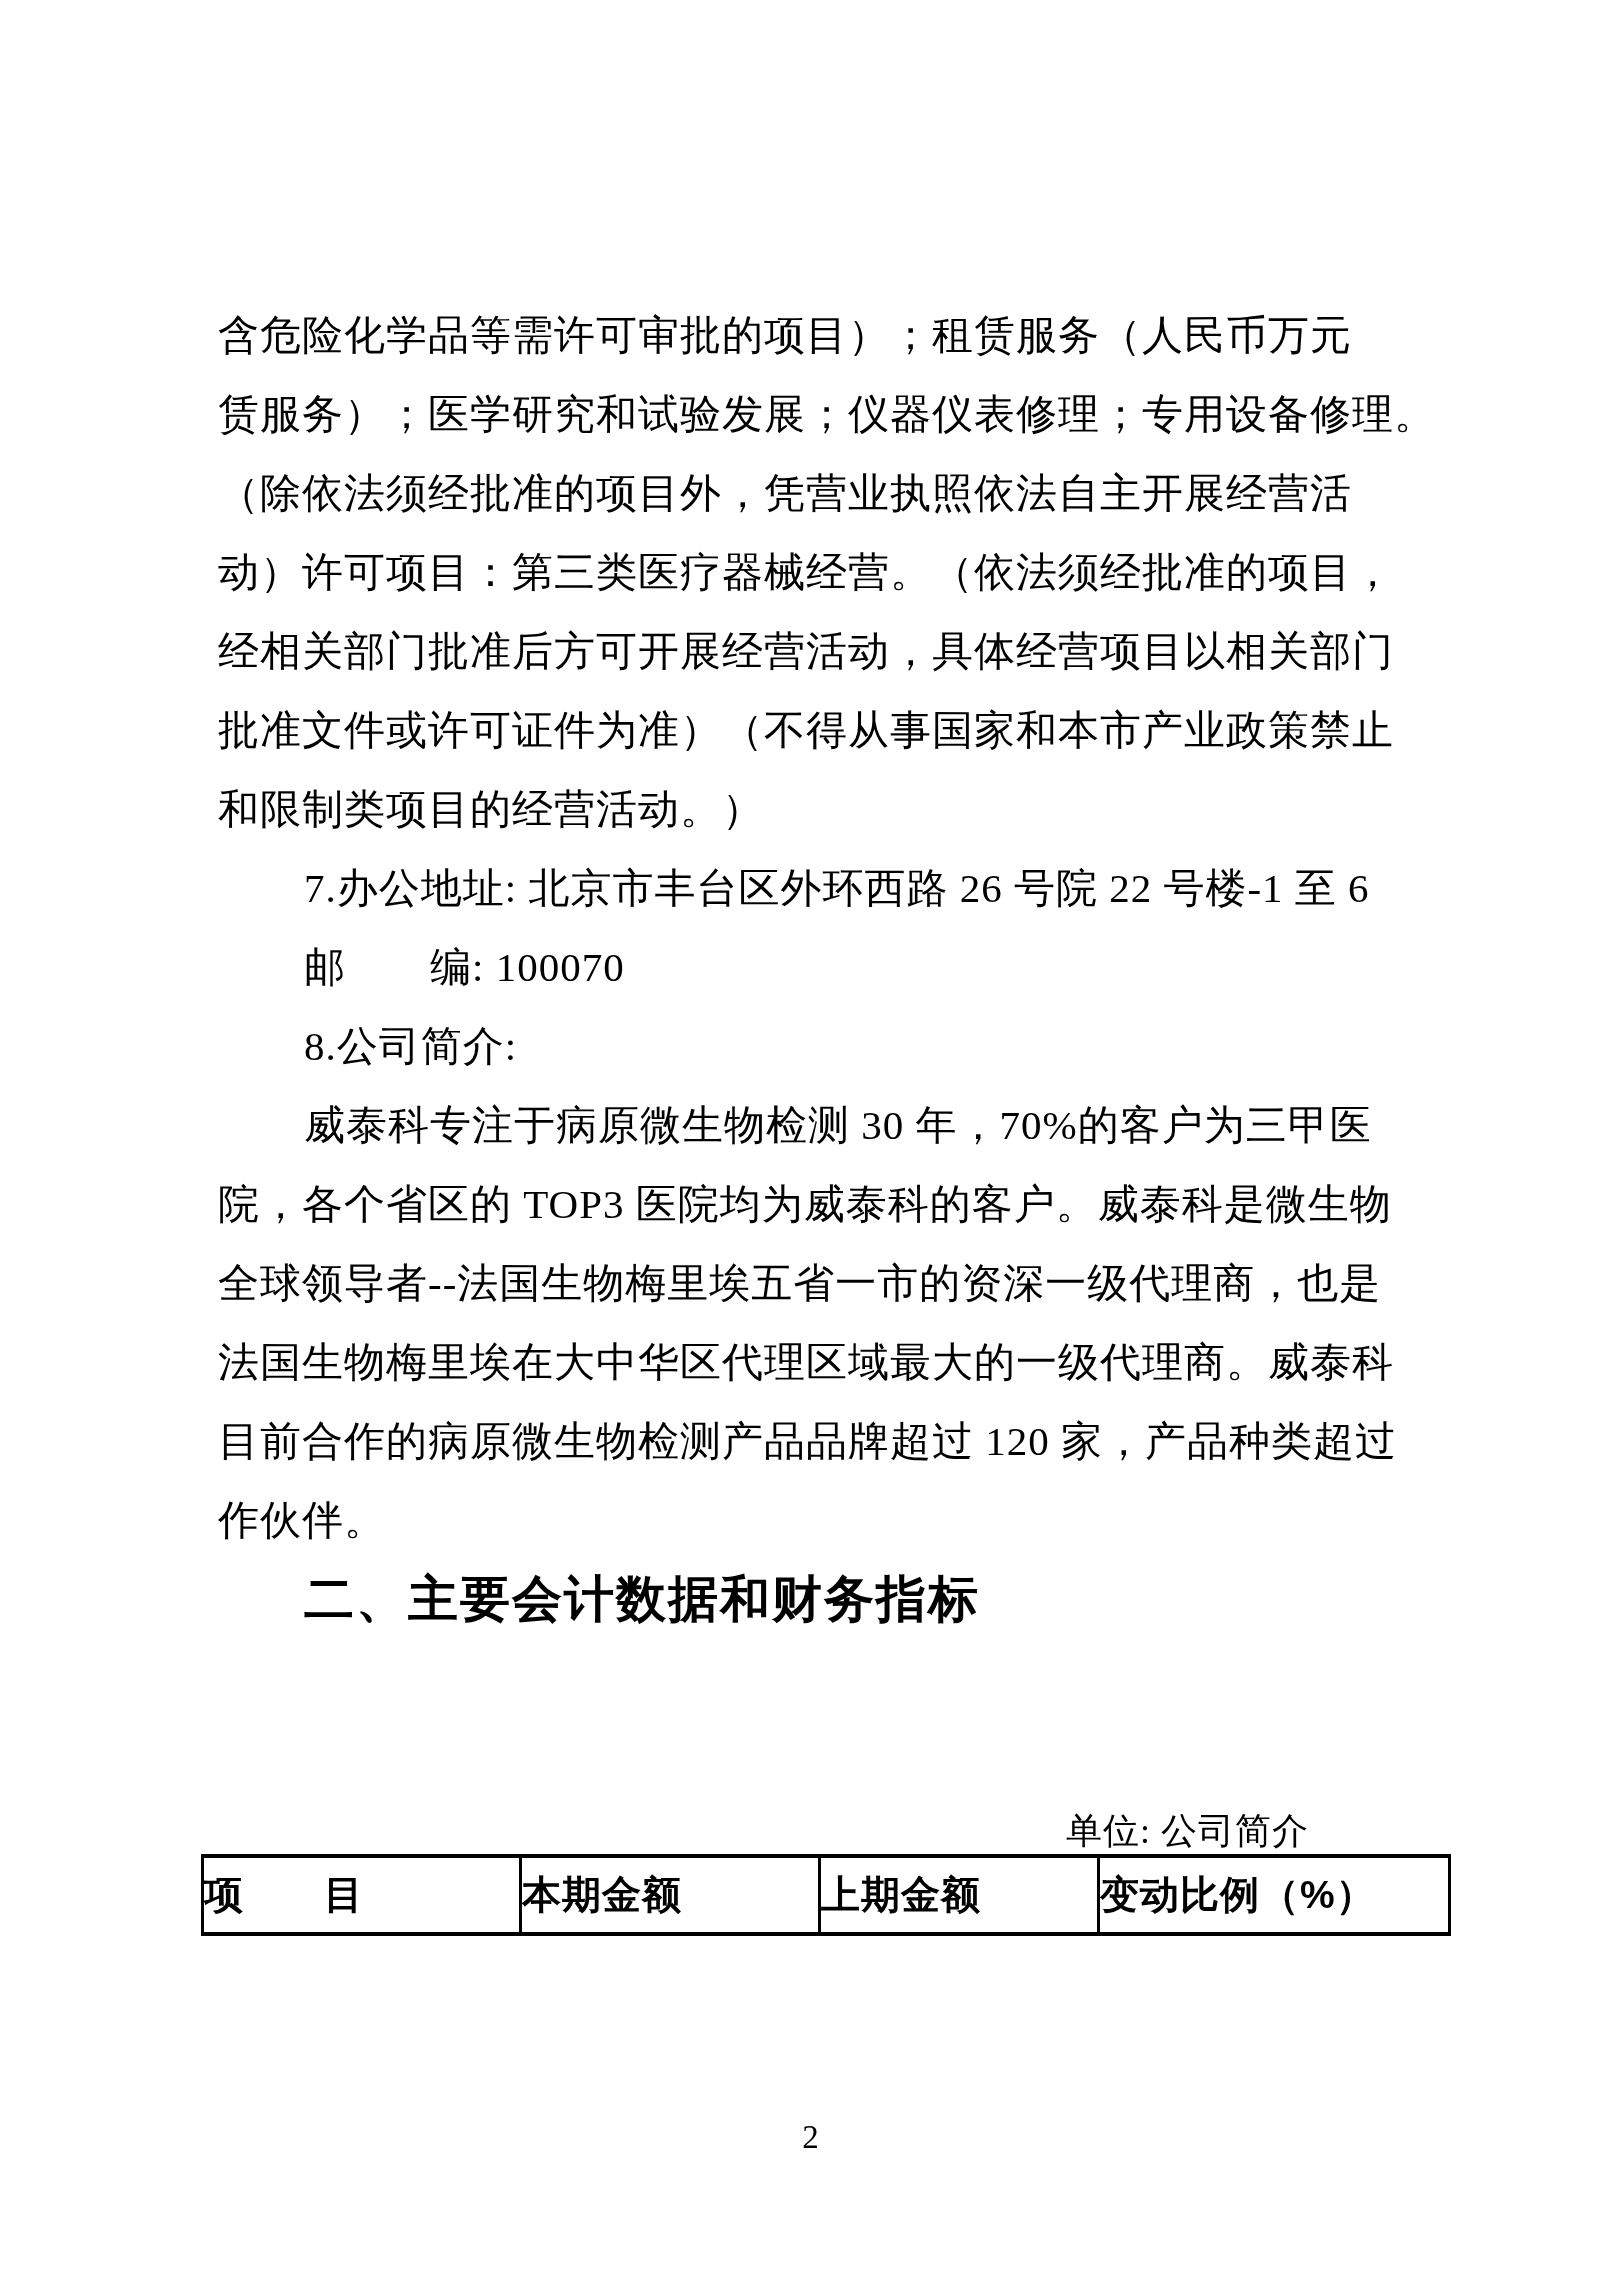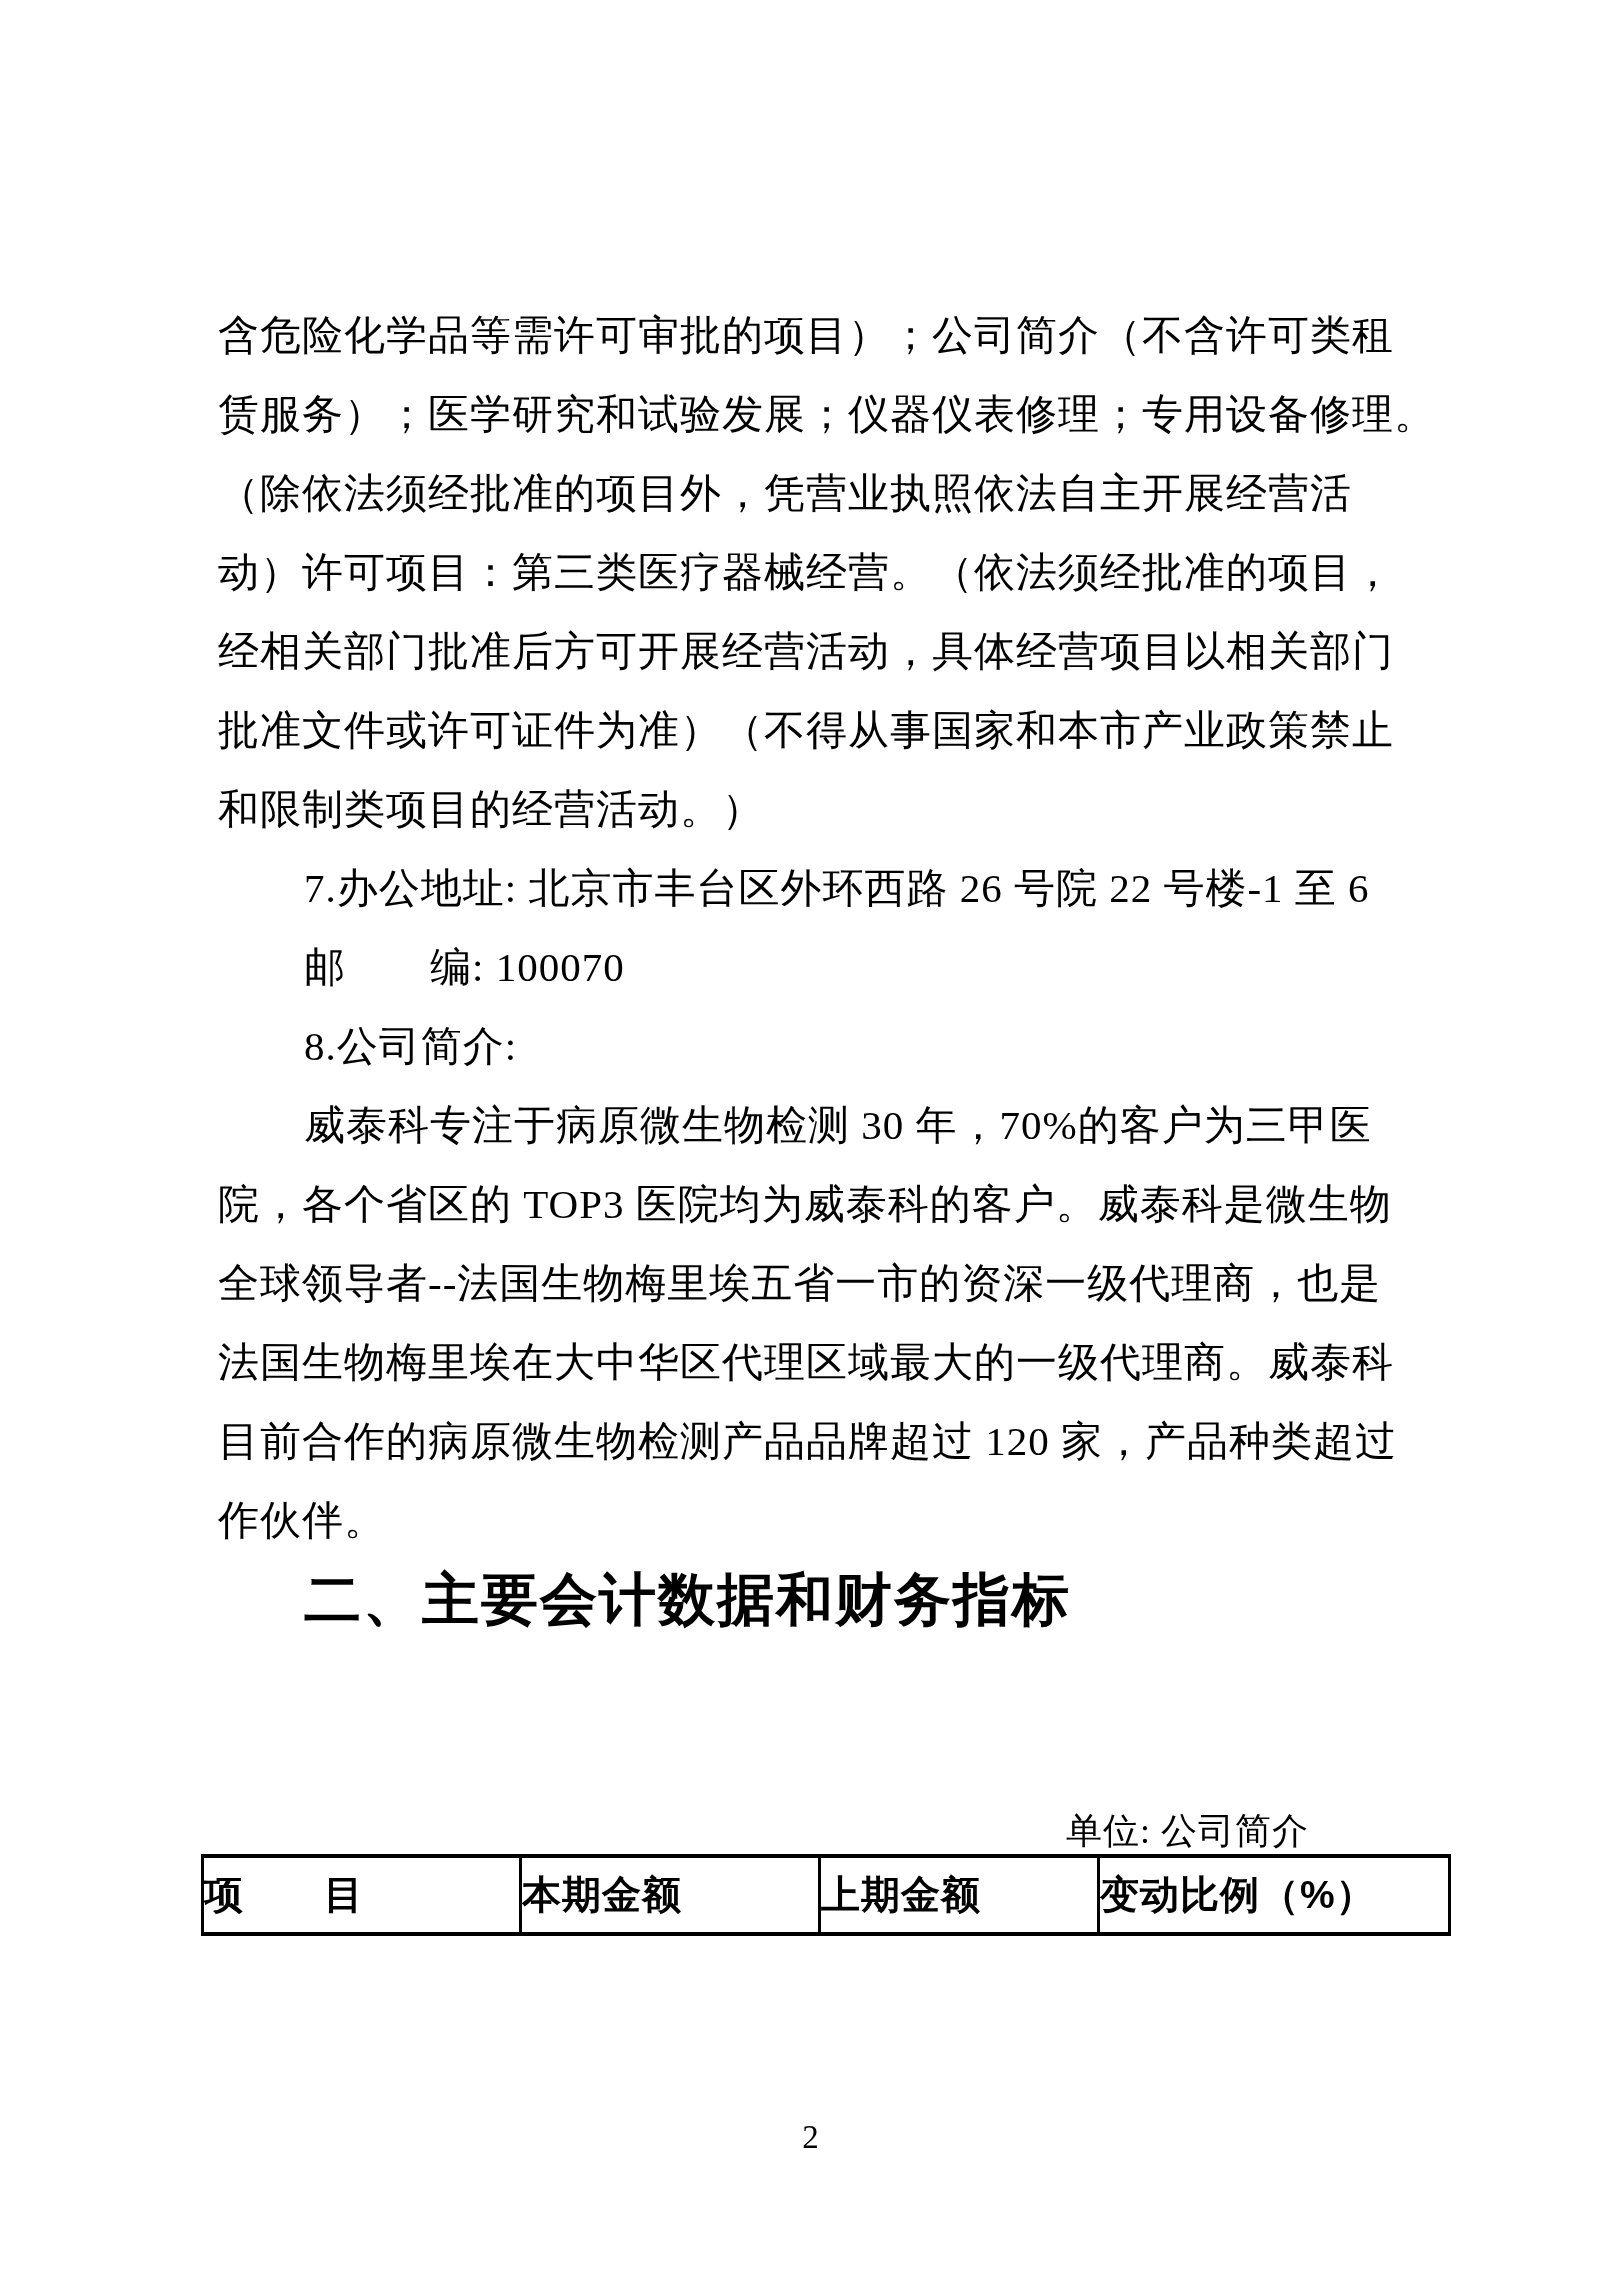--- a/index.html
+++ b/index.html
@@ -35,21 +35,21 @@
     color: #000000;
     font-family: "Liberation Serif", "DejaVu Serif", serif;
     white-space: pre;
   }
   .indent {
     text-indent: 86px;
   }
   .heading {
     font-family: "Liberation Sans", "DejaVu Sans", sans-serif;
     font-weight: bold;
-    font-size: 57px;
+    font-size: 50px;
     letter-spacing: 2px;
   }
   .unit-label {
     position: absolute;
     left: 1066px;
     top: 1807px;
     font-size: 36px;
     letter-spacing: 1px;
     color: #000000;
     font-family: "Liberation Serif", "DejaVu Serif", serif;
@@ -93,21 +93,21 @@
     color: #000000;
     font-family: "Liberation Serif", "DejaVu Serif", serif;
   }
 </style>
 </head>
 <body>
 
 <div class="page">
 
   <div class="content">
-    <div class="line">含危险化学品等需许可审批的项目）；公司简介（不含许可类租</div>
+    <div class="line">含危险化学品等需许可审批的项目）；租赁服务（人民币万元</div>
     <div class="line">赁服务）；医学研究和试验发展；仪器仪表修理；专用设备修理。</div>
     <div class="line">（除依法须经批准的项目外，凭营业执照依法自主开展经营活</div>
     <div class="line">动）许可项目：第三类医疗器械经营。（依法须经批准的项目，</div>
     <div class="line">经相关部门批准后方可开展经营活动，具体经营项目以相关部门</div>
     <div class="line">批准文件或许可证件为准）（不得从事国家和本市产业政策禁止</div>
     <div class="line">和限制类项目的经营活动。）</div>
     <div class="line indent">7.办公地址: 北京市丰台区外环西路 26 号院 22 号楼-1 至 6</div>
     <div class="line indent">邮　　编: 100070</div>
     <div class="line indent">8.公司简介:</div>
     <div class="line indent">威泰科专注于病原微生物检测 30 年，70%的客户为三甲医</div>

